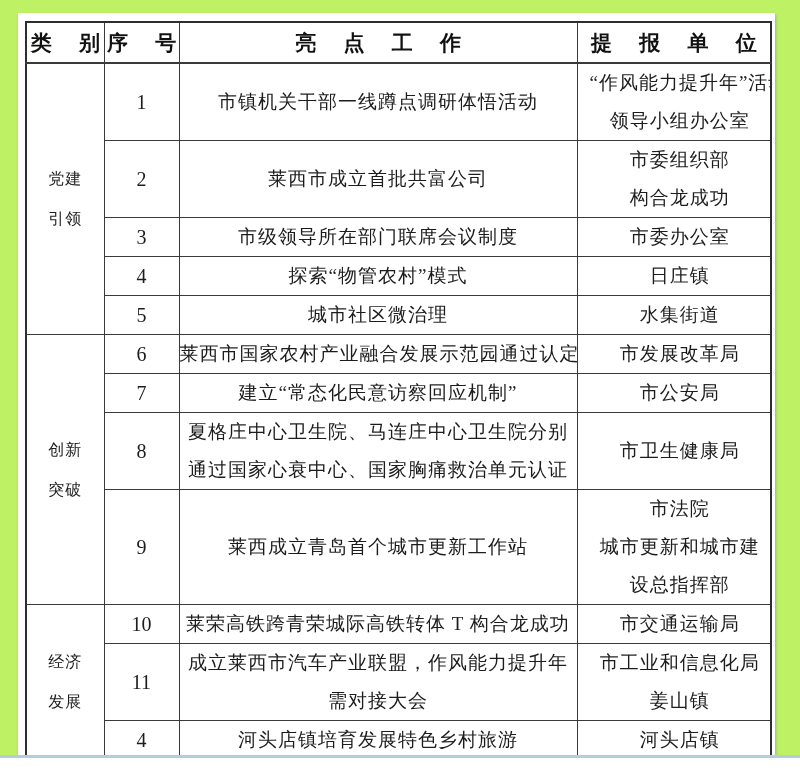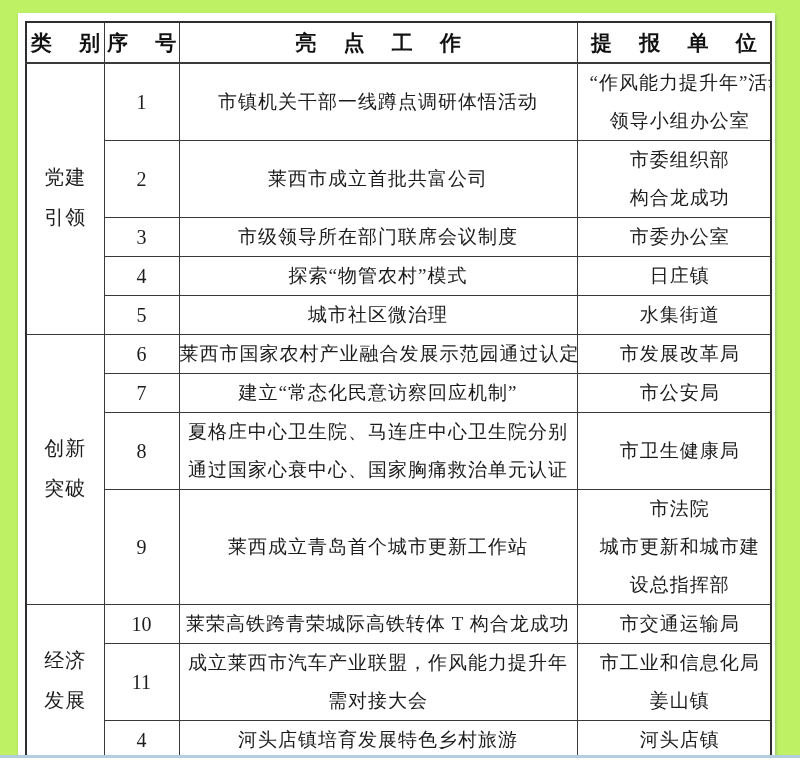--- a/index.html
+++ b/index.html
@@ -57,22 +57,21 @@
     white-space: nowrap;
   }
   .hl-table td {
     height: 38px;
     font-size: 19px;
     line-height: 38px;
     letter-spacing: 1px;
   }
   td.cat-cell div {
     line-height: 40px;
-    font-size: 20px;
-    font-family: Liberation Mono, monospace;
+    font-size: 16px;
   }
   td.num-cell {
     font-size: 20px;
     letter-spacing: 0;
   }
   td.work-cell div, td.unit-cell div {
     line-height: 38px;
     white-space: nowrap;
   }
   td.unit-cell { font-size: 19px; padding-left: 12px; }

